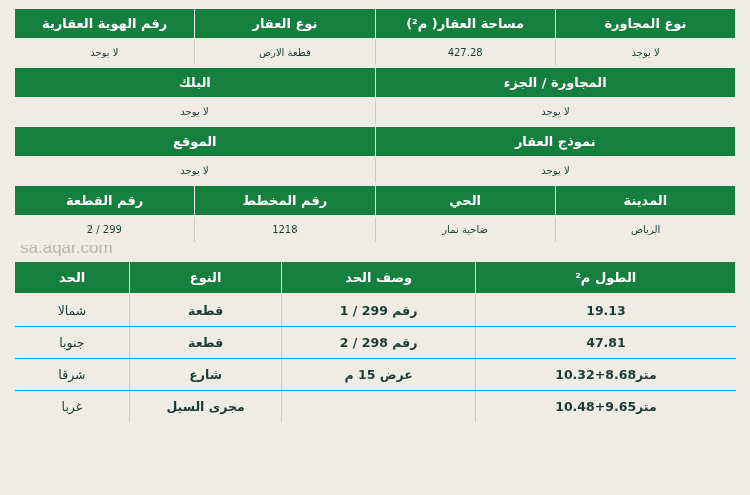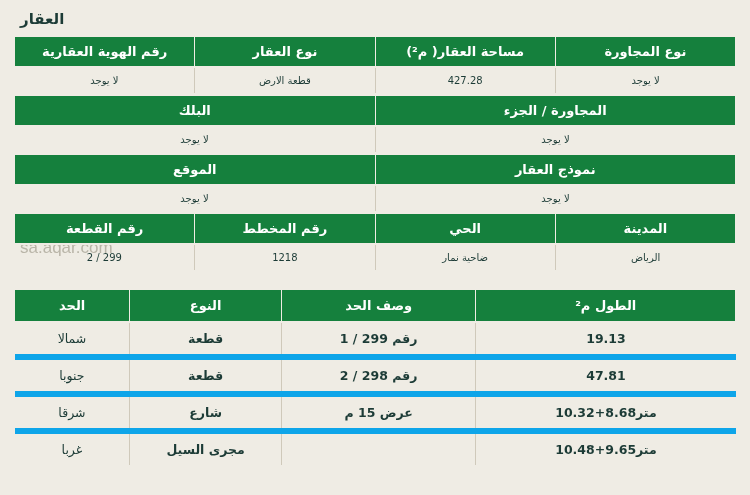--- a/index.html
+++ b/index.html
@@ -101,21 +101,21 @@
   .tbl-bounds {
     margin-top: 16px;
   }
   .tbl-bounds .hdr td {
     padding: 8px 4px;
   }
   .tbl-bounds .brow td {
     font-size: 12.5px;
     text-align: center;
     padding: 8px 4px;
-    border-bottom: 6px solid #0ea5e9;
+    border-bottom: 1px solid #0ea5e9;
     color: #1c3b36;
   }
   .tbl-bounds .brow td.sep {
     border-left: 1px solid #cfc9ba;
     font-weight: bold;
   }
   .tbl-bounds .brow:last-child td {
     border-bottom: none;
   }
   .num {
@@ -125,21 +125,20 @@
 </style>
 </head>
 <body>
 
 <div class="watermark">
   <div class="wm-sub">sa.aqar.com</div>
 </div>
 
 <div class="page">
 
-  <div class="doc-title">العقار</div>
 
   <table class="tbl-main">
     <colgroup>
       <col style="width:25%">
       <col style="width:25%">
       <col style="width:25%">
       <col style="width:25%">
     </colgroup>
     <tbody>
       <tr class="hdr">

